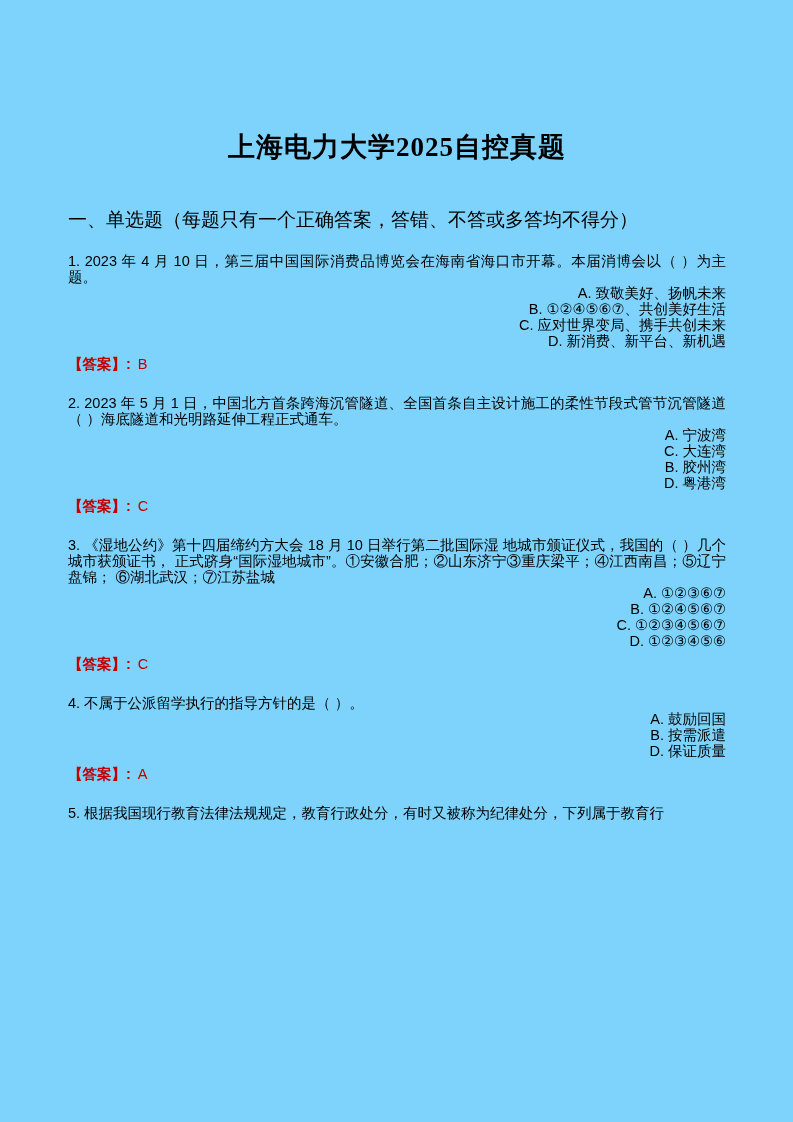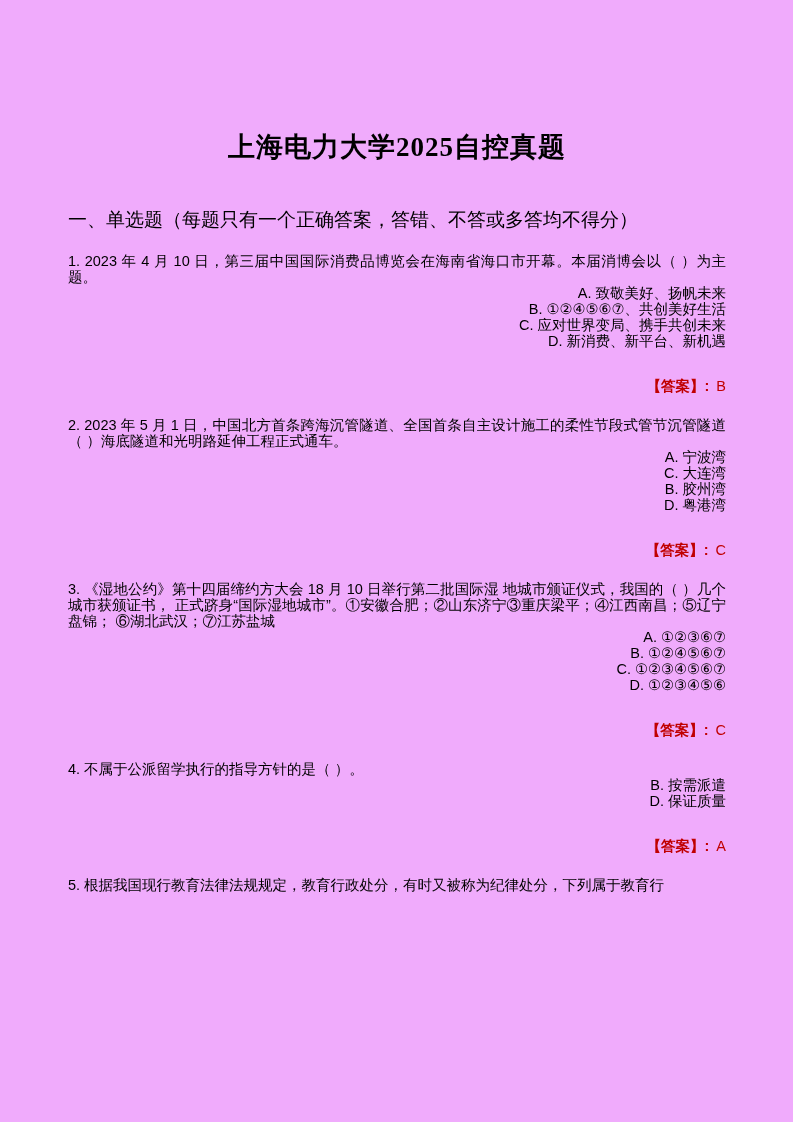--- a/index.html
+++ b/index.html
@@ -5,21 +5,21 @@
   html, body {
     margin: 0;
     padding: 0;
     background: #ffffff;
   }
   .page {
     position: relative;
     width: 793px;
     height: 1122px;
     box-sizing: border-box;
-    background: #f0abfc;
+    background: #7dd3fc;
     padding: 130px 67px 0 68px;
     overflow: hidden;
     font-family: "Liberation Sans", sans-serif;
     color: #000000;
   }
   .doc-title {
     margin: 0;
     text-align: center;
     font-family: "Liberation Serif", serif;
     font-weight: bold;
@@ -39,25 +39,24 @@
     font-size: 14.5px;
     line-height: 16px;
   }
   .stem {
     text-align: justify;
   }
   .option {
     text-align: right;
   }
   .answer-line {
-    margin-top: 26px;
+    margin-top: 4px;
     font-size: 14.5px;
     line-height: 22px;
     color: #c00000;
-    text-align: right;
   }
   .answer-label {
     font-weight: bold;
   }
   .answer-value {
     margin-left: 7px;
     font-weight: normal;
   }
 </style>
 </head>
@@ -97,20 +96,21 @@
     <div class="option">B. ①②④⑤⑥⑦</div>
     <div class="option">C. ①②③④⑤⑥⑦</div>
     <div class="option">D. ①②③④⑤⑥</div>
   </div>
   <div class="answer-line">
     <span class="answer-label">【答案】:</span><span class="answer-value">C</span>
   </div>
 
   <div class="question">
     <div class="stem">4. 不属于公派留学执行的指导方针的是（ ）。</div>
+    <div class="option">A. 鼓励回国</div>
     <div class="option">B. 按需派遣</div>
     <div class="option">D. 保证质量</div>
   </div>
   <div class="answer-line">
     <span class="answer-label">【答案】:</span><span class="answer-value">A</span>
   </div>
 
   <div class="question">
     <div class="stem">5. 根据我国现行教育法律法规规定，教育行政处分，有时又被称为纪律处分，下列属于教育行</div>
   </div>

